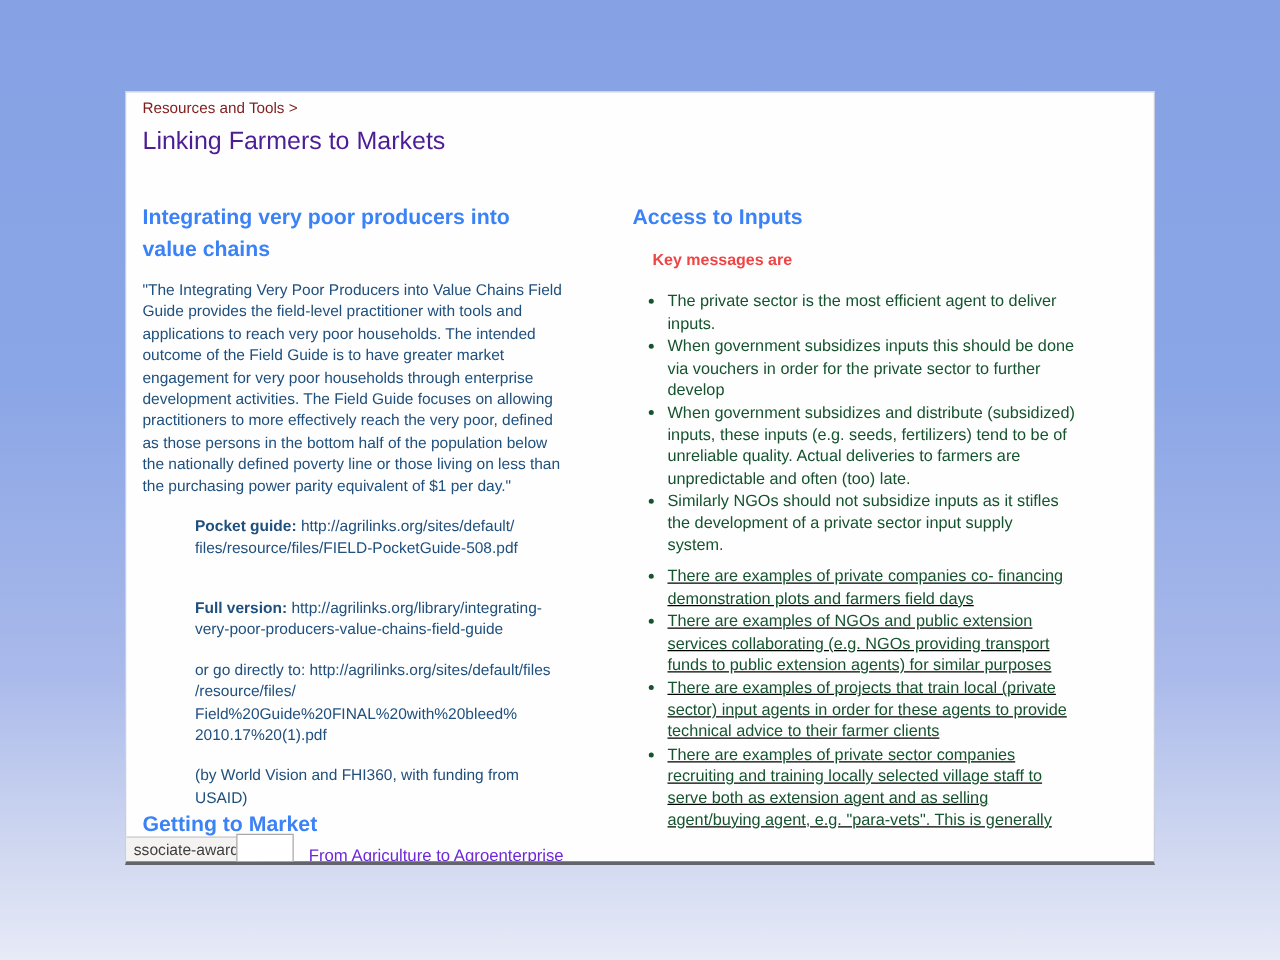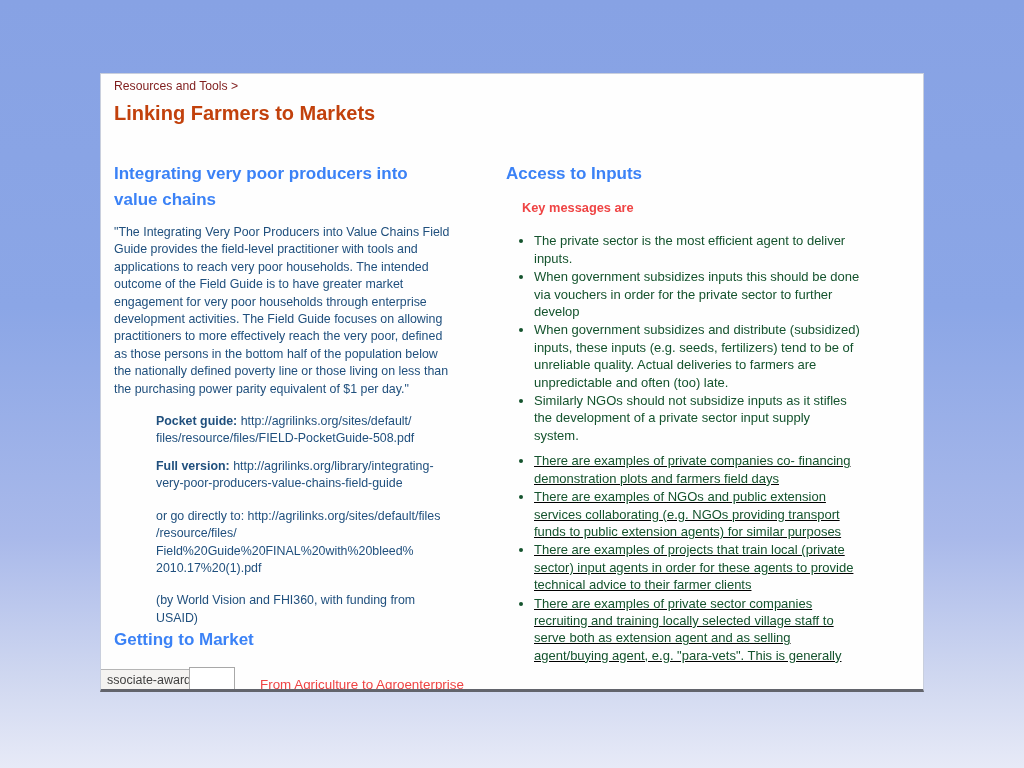--- a/index.html
+++ b/index.html
@@ -13,42 +13,42 @@
     position:absolute;left:100px;top:73px;width:822px;height:615px;
     background:#fefefe;
     border:1px solid #c9cfdd;
     border-bottom:3px solid #62646c;
     overflow:hidden;
   }
   .breadcrumb{
     margin:5px 0 0 13px;font-size:12.2px;line-height:15px;color:#7f1d1d;
   }
   .page-title{
-    margin:7px 0 0 13px;font-size:20px;line-height:24px;color:#c2410c;font-weight:700;
+    margin:7px 0 0 13px;font-size:20px;line-height:24px;color:#4c1d95;font-weight:400;
   }
   .columns{
     display:flex;margin-top:36px;padding:0 9px 0 13px;
   }
   .col-left{width:392px;flex:0 0 392px;}
   .col-right{flex:1;min-width:0;}
   .h2{
     font-size:17px;line-height:26px;font-weight:700;color:#3b82f6;margin:0;
     white-space:pre-line;
   }
   .h3blue{
     font-size:12.8px;line-height:17.4px;font-weight:700;color:#ef4444;margin:16px;
     white-space:pre-line;
   }
   .body-text{
     font-size:12.4px;line-height:17.4px;color:#1f4f7d;margin:0;white-space:pre-line;
   }
   .quote{margin-top:11px;}
   .indent{margin-left:42px;}
   .mt15{margin-top:15px;}
-  .mt13{margin-top:10px;}
+  .mt13{margin-top:30px;}
   .bold-label{font-weight:700;}
   .h2-getting{margin-top:0;}
   .km-heading{margin-top:12px;}
   ul.blue-list{
     margin:14px 0 0 0;padding-left:28px;list-style:disc;
   }
   ul.blue-list.second{margin-top:8px;text-decoration:underline;}
   ul.blue-list li{
     font-size:13px;line-height:17.4px;color:#14532d;margin:0 0 1px 0;white-space:pre-line;
   }
@@ -58,22 +58,22 @@
     background:#f4f3f1;border:1px solid #b5b5b5;border-left:none;border-bottom:none;
     border-top-right-radius:3px;
     padding:2px 8px 0 6px;box-sizing:border-box;
     font-size:12.5px;color:#3f3f3f;line-height:17px;
   }
   .thumb-box{
     position:absolute;left:88px;bottom:-4px;width:46px;height:26px;
     background:#ffffff;border:1px solid #a8a8a8;box-sizing:border-box;
   }
   .market-item{
-    position:absolute;left:159px;top:602px;
-    font-size:13.4px;line-height:17px;color:#ef4444;
+    position:absolute;left:146px;top:602px;
+    font-size:13.4px;line-height:17px;color:#6d28d9;
   }
 </style>
 </head>
 <body>
 
 <div class="page">
 
   <div class="breadcrumb">Resources and Tools &gt;</div>
   <h1 class="page-title">Linking Farmers to Markets</h1>
 

